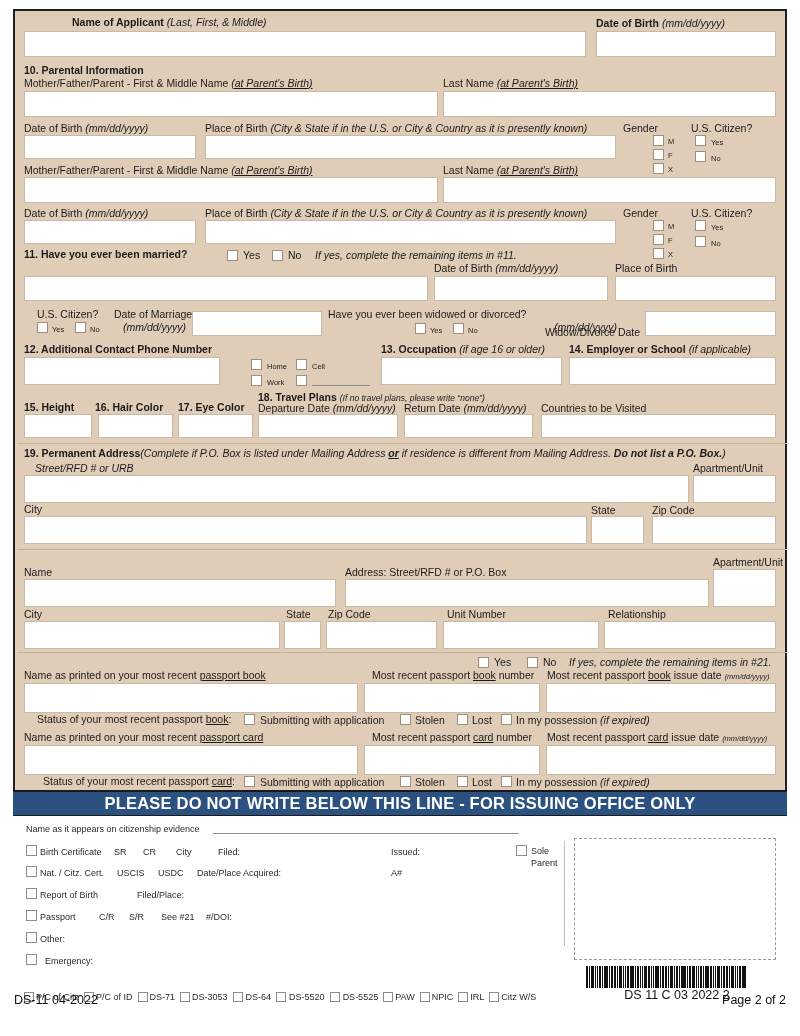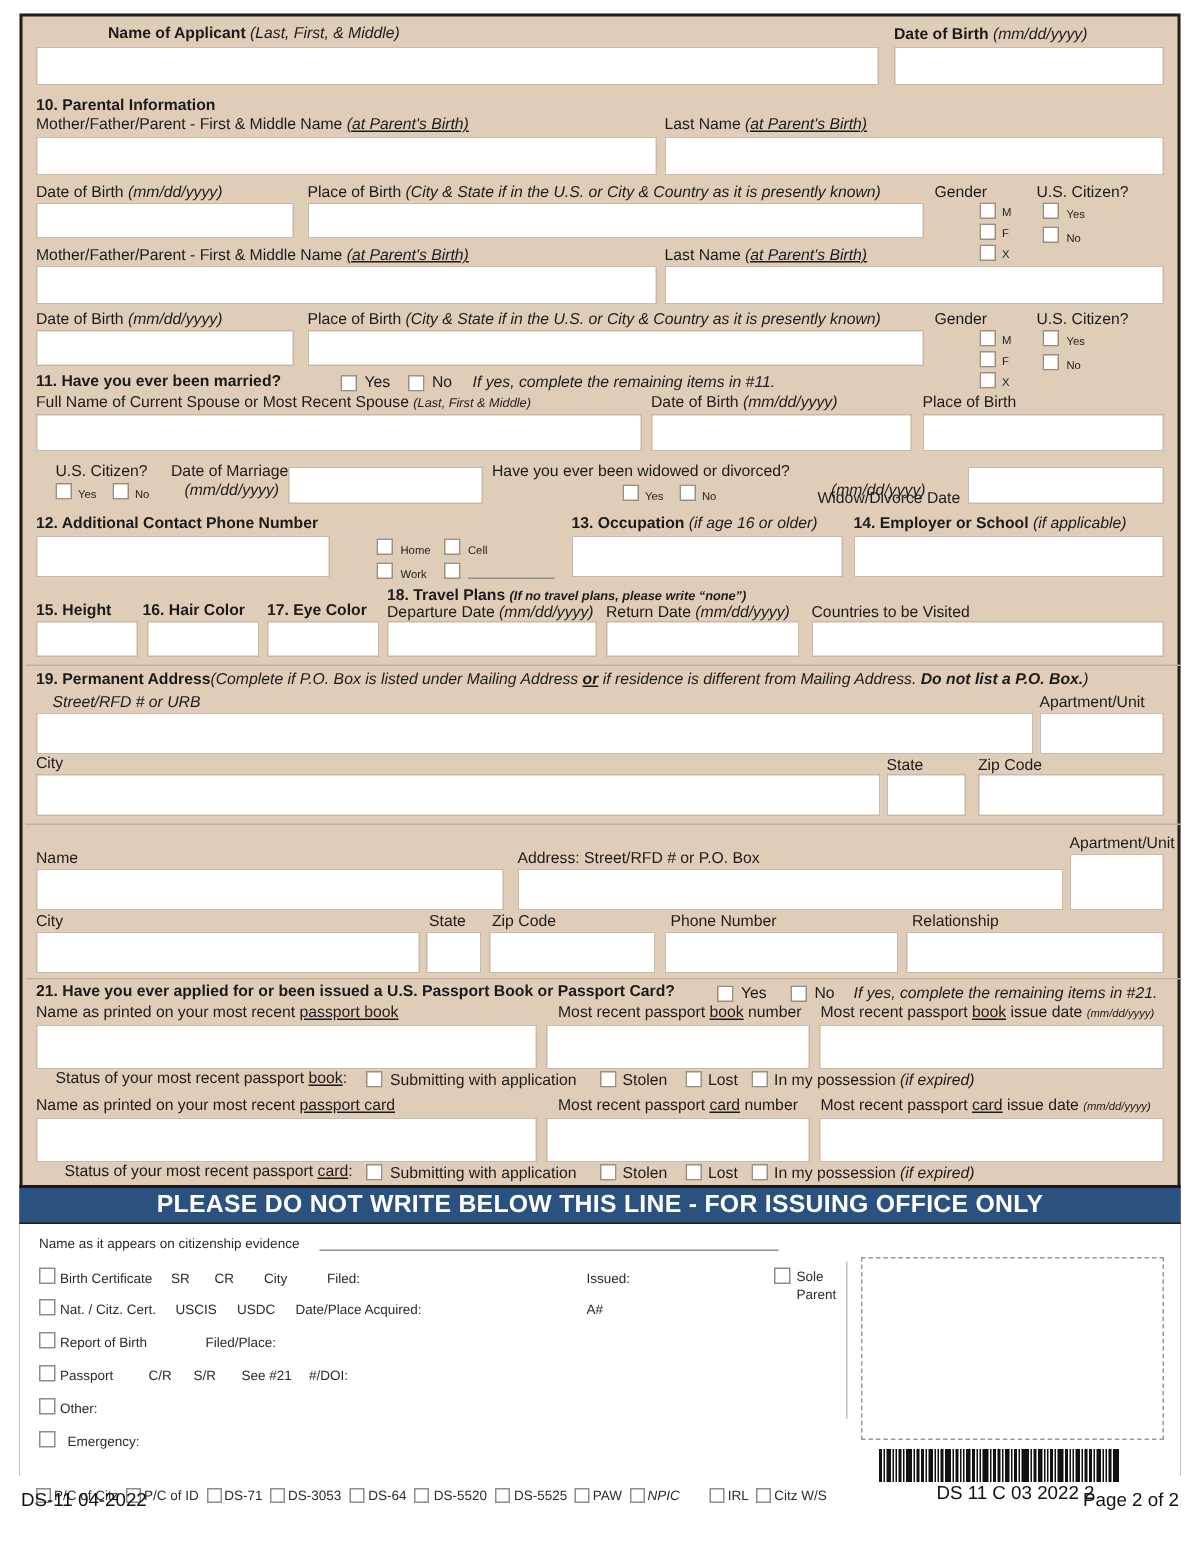--- a/index.html
+++ b/index.html
@@ -174,24 +174,20 @@
     <div class="cb" style="left:680px; top:225px;"></div>
     <div class="abs lbl xs" style="left:696px; top:227px;">No</div>
 
     <div class="abs lbl b" style="left:9px; top:238px;">11. Have you ever been married?</div>
     <div class="cb" style="left:212px; top:239px;"></div>
     <div class="abs lbl" style="left:228px; top:239px;">Yes</div>
     <div class="cb" style="left:257px; top:239px;"></div>
     <div class="abs lbl" style="left:273px; top:239px;">No</div>
     <div class="abs lbl it" style="left:300px; top:239px;">If yes, complete the remaining items in #11.</div>
 
-    <div class="abs lbl" style="left:9px; top:252px;">
-      <span>Full Name of Current Spouse or Most Recent Spouse</span>
-      <span class="it sm">(Last, First &amp; Middle)</span>
-    </div>
     <div class="box" style="left:9px; top:265px; width:404px; height:25px;"></div>
 
     <div class="abs lbl" style="left:419px; top:252px;">
       <span>Date of Birth</span>
       <span class="it">(mm/dd/yyyy)</span>
     </div>
     <div class="box" style="left:419px; top:265px; width:174px; height:25px;"></div>
 
     <div class="abs lbl" style="left:600px; top:252px;">Place of Birth</div>
     <div class="box" style="left:600px; top:265px; width:161px; height:25px;"></div>
@@ -243,21 +239,21 @@
     <div class="box" style="left:9px; top:403px; width:68px; height:24px;"></div>
 
     <div class="abs lbl b" style="left:80px; top:391px;">16. Hair Color</div>
     <div class="box" style="left:83px; top:403px; width:75px; height:24px;"></div>
 
     <div class="abs lbl b" style="left:163px; top:391px;">17. Eye Color</div>
     <div class="box" style="left:163px; top:403px; width:75px; height:24px;"></div>
 
     <div class="abs lbl b" style="left:243px; top:381px;">
       <span>18. Travel Plans</span>
-      <span class="it sm" style="font-weight:bold">(If no travel plans, please write “none”)</span>
+      <span class="it sm" style="font-weight:normal">(If no travel plans, please write “none”)</span>
     </div>
     <div class="abs lbl" style="left:243px; top:392px;">
       <span>Departure Date</span>
       <span class="it">(mm/dd/yyyy)</span>
     </div>
     <div class="box" style="left:243px; top:403px; width:140px; height:24px;"></div>
 
     <div class="abs lbl" style="left:389px; top:392px;">
       <span>Return Date</span>
       <span class="it">(mm/dd/yyyy)</span>
@@ -290,27 +286,26 @@
     <div class="box" style="left:330px; top:568px; width:364px; height:28px;"></div>
     <div class="abs lbl" style="left:698px; top:546px;">Apartment/Unit</div>
     <div class="box" style="left:698px; top:558px; width:63px; height:38px;"></div>
 
     <div class="abs lbl" style="left:9px; top:598px;">City</div>
     <div class="box" style="left:9px; top:610px; width:256px; height:28px;"></div>
     <div class="abs lbl" style="left:271px; top:598px;">State</div>
     <div class="box" style="left:269px; top:610px; width:37px; height:28px;"></div>
     <div class="abs lbl" style="left:313px; top:598px;">Zip Code</div>
     <div class="box" style="left:311px; top:610px; width:111px; height:28px;"></div>
-    <div class="abs lbl" style="left:432px; top:598px;">Phone Number</div>
+    <div class="abs lbl" style="left:432px; top:598px;">Unit Number</div>
     <div class="box" style="left:428px; top:610px; width:156px; height:28px;"></div>
     <div class="abs lbl" style="left:593px; top:598px;">Relationship</div>
     <div class="box" style="left:589px; top:610px; width:172px; height:28px;"></div>
 
     <div class="sep-line" style="left:2px; top:641px; width:770px; height:1px;"></div>
-    <div class="abs lbl b" style="left:9px; top:645px;">21. Have you ever applied for or been issued a U.S. Passport Book or Passport Card?</div>
     <div class="cb" style="left:463px; top:646px;"></div>
     <div class="abs lbl" style="left:479px; top:646px;">Yes</div>
     <div class="cb" style="left:512px; top:646px;"></div>
     <div class="abs lbl" style="left:528px; top:646px;">No</div>
     <div class="abs lbl it" style="left:554px; top:646px;">If yes, complete the remaining items in #21.</div>
 
     <div class="abs lbl" style="left:9px; top:659px;">
       <span>Name as printed on your most recent </span><span class="u">passport book</span>
     </div>
     <div class="box" style="left:9px; top:672px; width:334px; height:30px;"></div>
@@ -509,21 +504,21 @@
             <span class="office-txt">DS-5520</span>
           </span>
           <span style="display:inline-flex;align-items:center;margin-right:5px;">
             <span style="width:10px;height:10px;border:1px solid #8c8c8c;background:#fff;display:inline-block;margin-right:3px;"></span>
             <span class="office-txt">DS-5525</span>
           </span>
           <span style="display:inline-flex;align-items:center;margin-right:5px;">
             <span style="width:10px;height:10px;border:1px solid #8c8c8c;background:#fff;display:inline-block;margin-right:2px;"></span>
             <span class="office-txt">PAW</span>
           </span>
-          <span style="display:inline-flex;align-items:center;margin-right:20px;font-style:italic;">
+          <span style="display:inline-flex;align-items:center;margin-right:5px;">
             <span style="width:10px;height:10px;border:1px solid #8c8c8c;background:#fff;display:inline-block;margin-right:2px;"></span>
             <span class="office-txt">NPIC</span>
           </span>
           <span style="display:inline-flex;align-items:center;margin-right:5px;">
             <span style="width:10px;height:10px;border:1px solid #8c8c8c;background:#fff;display:inline-block;margin-right:2px;"></span>
             <span class="office-txt">IRL</span>
           </span>
           <span style="display:inline-flex;align-items:flex-start;">
             <span style="width:10px;height:10px;border:1px solid #8c8c8c;background:#fff;display:inline-block;margin-right:2px;"></span>
             <span class="office-txt">Citz W/S</span>

